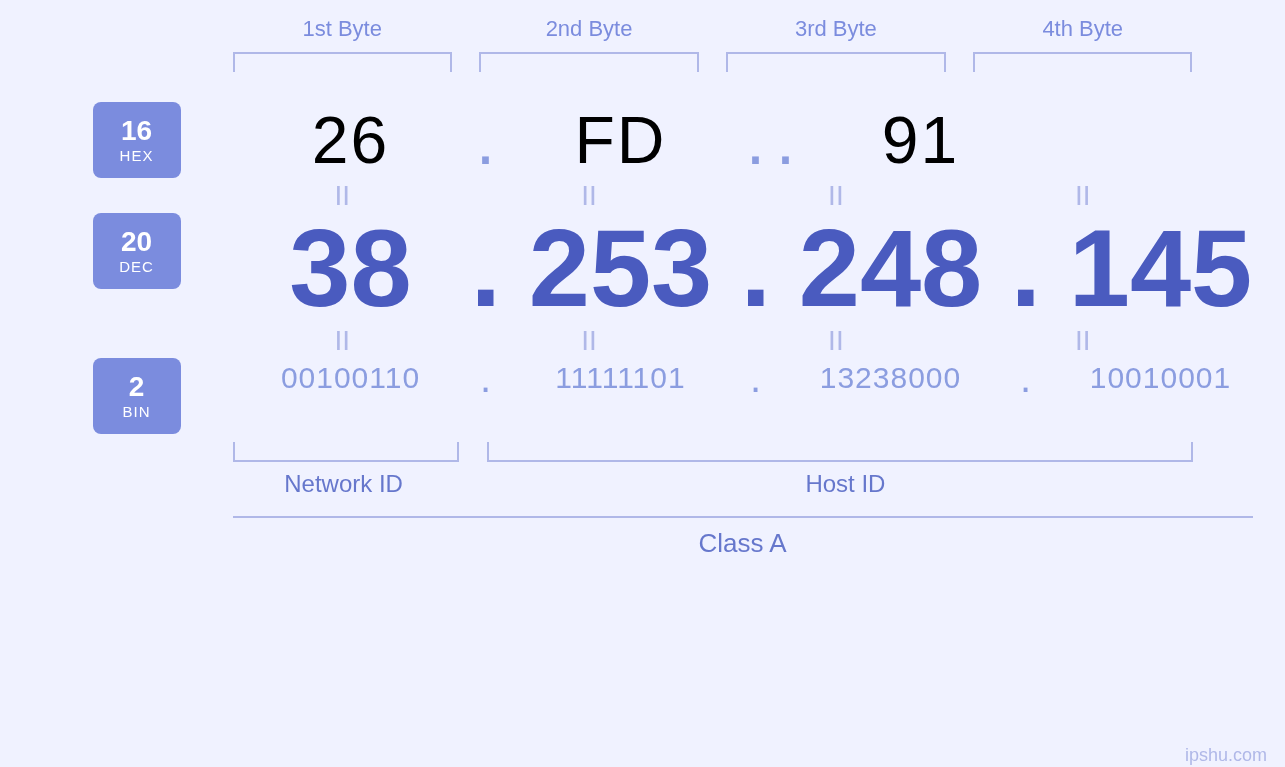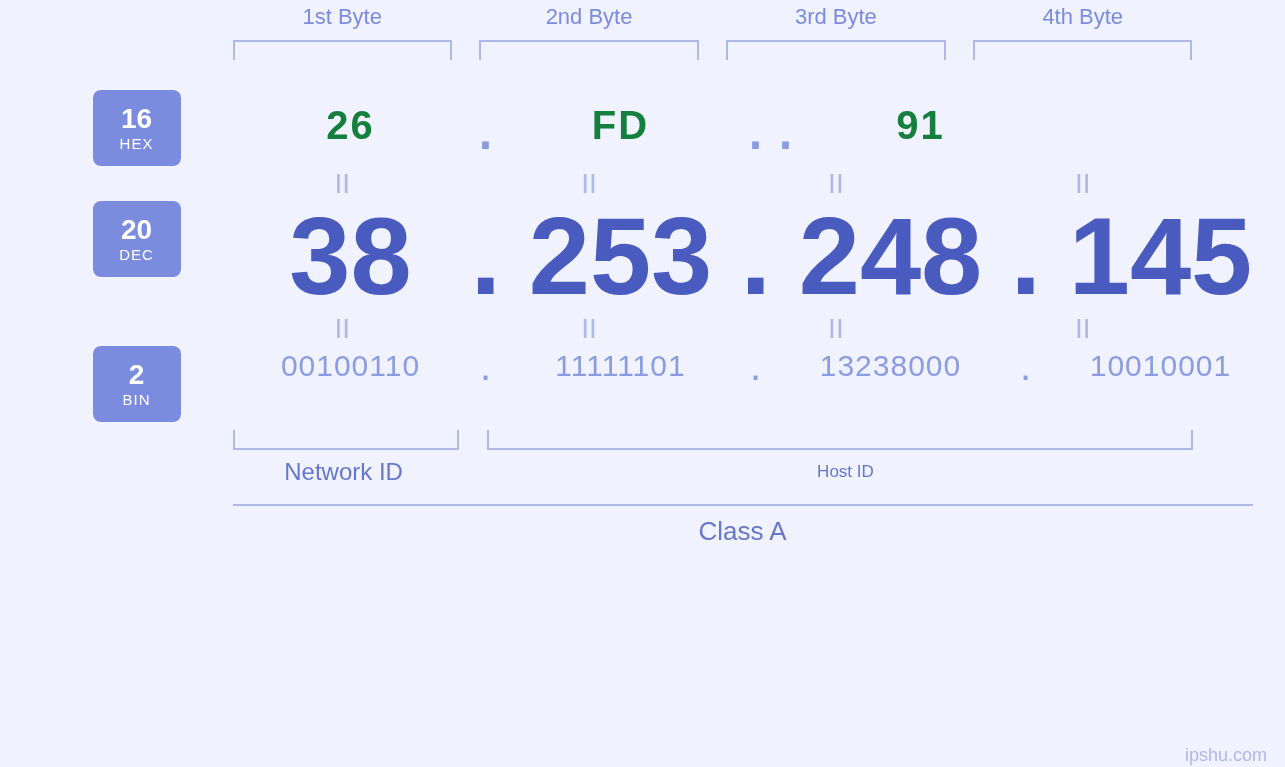--- a/index.html
+++ b/index.html
@@ -12,21 +12,21 @@
       overflow: hidden;
       display: flex;
       flex-direction: column;
       align-items: center;
       justify-content: flex-start;
       position: relative;
     }
 
     .main-container {
       width: 1100px;
-      margin: 0 auto;
+      margin: 12px auto;
       padding-top: 4px;
     }
 
     
     .byte-headers {
       display: flex;
       margin-left: 140px;
       margin-bottom: 10px;
     }
 
@@ -97,23 +97,23 @@
       align-items: center;
       flex: 1;
     }
 
     .byte-value {
       width: 240px;
       text-align: center;
     }
 
     .hex-value {
-      color: #15803d;
-      font-size: 40px;
-      font-weight: 700;
+      color: #000000;
+      font-size: 66px;
+      font-weight: 400;
       letter-spacing: 2px;
     }
 
     .dec-value {
       color: #4a5bbf;
       font-size: 110px;
       font-weight: 700;
       line-height: 1.0;
     }
 
@@ -208,21 +208,21 @@
       text-align: center;
       color: #6677cc;
       font-size: 24px;
       font-weight: 500;
     }
 
     .host-label {
       width: 750px;
       text-align: center;
       color: #6677cc;
-      font-size: 17px;
+      font-size: 24px;
       font-weight: 500;
     }
 
     
     .class-section {
       margin-left: 140px;
       margin-top: 18px;
     }
 
     .class-line {

